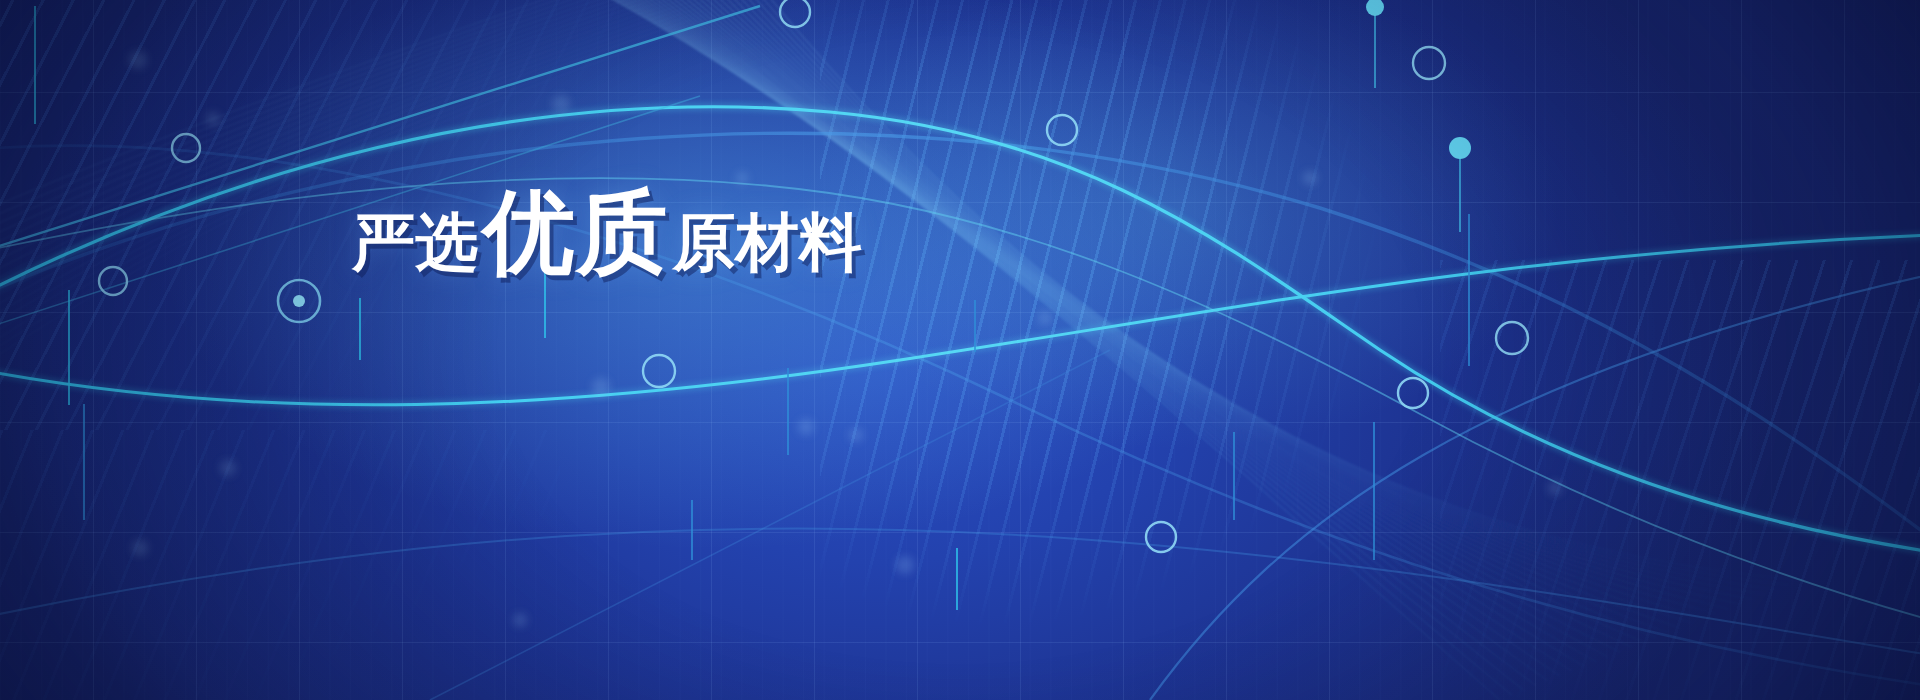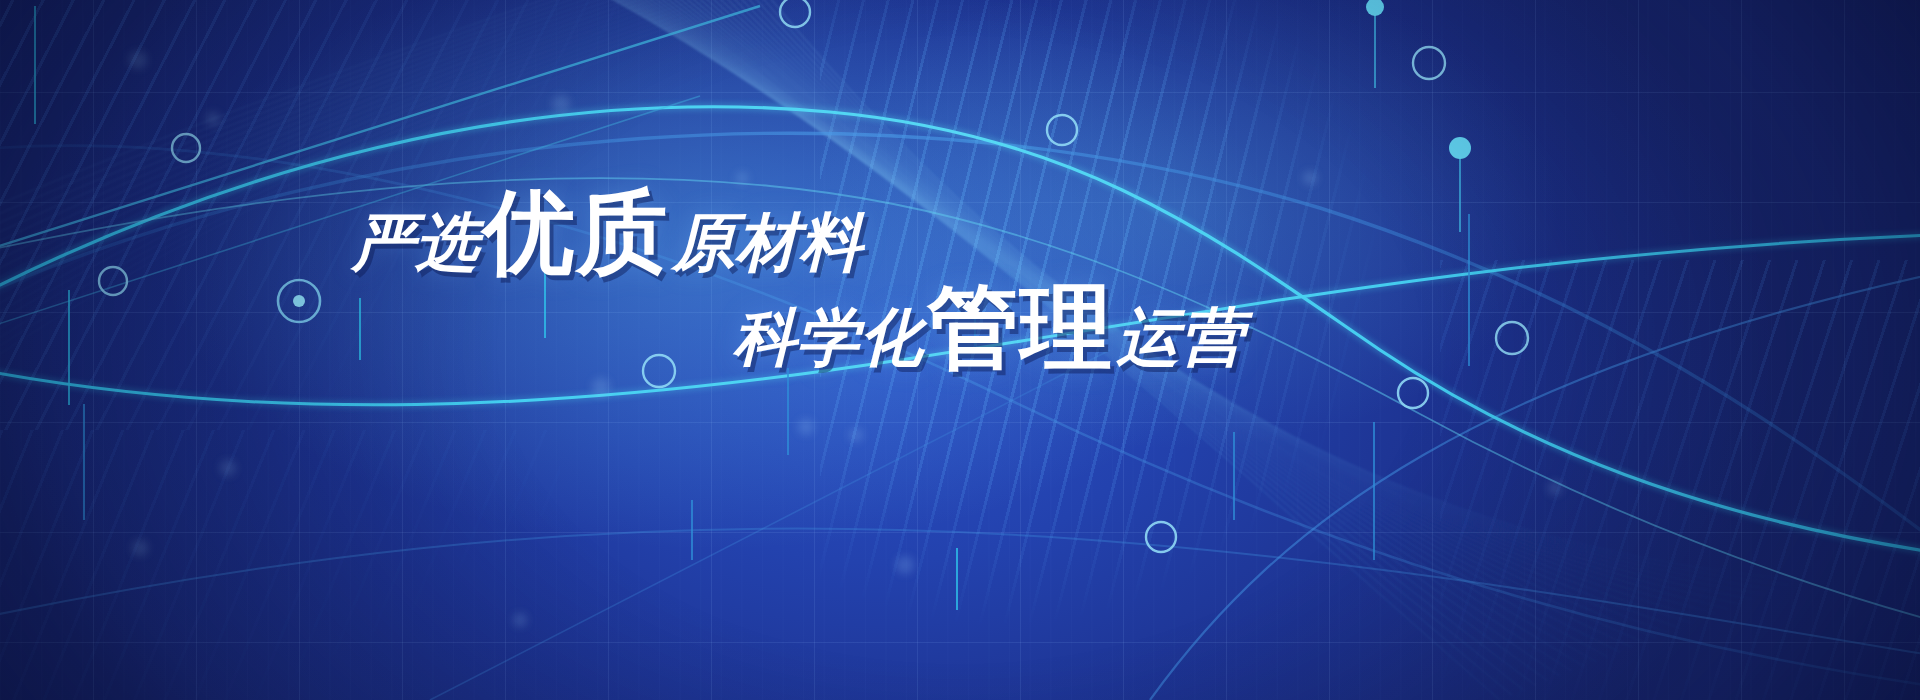--- a/index.html
+++ b/index.html
@@ -111,21 +111,21 @@
     white-space:nowrap;
     color:#ffffff;
     font-weight:700;
     letter-spacing:.02em;
     text-shadow:
       4px 5px 0 rgba(12,26,84,.46),
       0 0 26px rgba(120,190,255,.30);
   }
   #hl-line-1{ left:352px; top:186px; }
   #hl-line-2{ left:733px; top:281px; }
-  .sm{ font-size:63px; line-height:1;font-style:italic; }
+  .sm{ font-size:63px; line-height:1; }
   .lg{ font-size:92px; line-height:1; letter-spacing:.01em; }
   .hl-seg{ display:inline-block; vertical-align:baseline; }
   .hl-seg.lg{ margin:0 4px; }
 </style>
 </head>
 <body>
 
 <div id="banner">
 
   <div class="layer" id="bg-base"></div>
@@ -294,18 +294,15 @@
   </svg>
 
   <div class="layer" id="bg-vignette"></div>
 
   <div id="headline">
 
     <div class="hl-line" id="hl-line-1">
       <span class="hl-seg sm">严选</span><span class="hl-seg lg">优质</span><span class="hl-seg sm">原材料</span>
     </div>
 
-    <div class="hl-line" id="hl-line-2">
-      <span class="hl-seg sm">科学化</span><span class="hl-seg lg">管理</span><span class="hl-seg sm">运营</span>
-    </div>
 
   </div>
 </div>
 
 </body></html>

